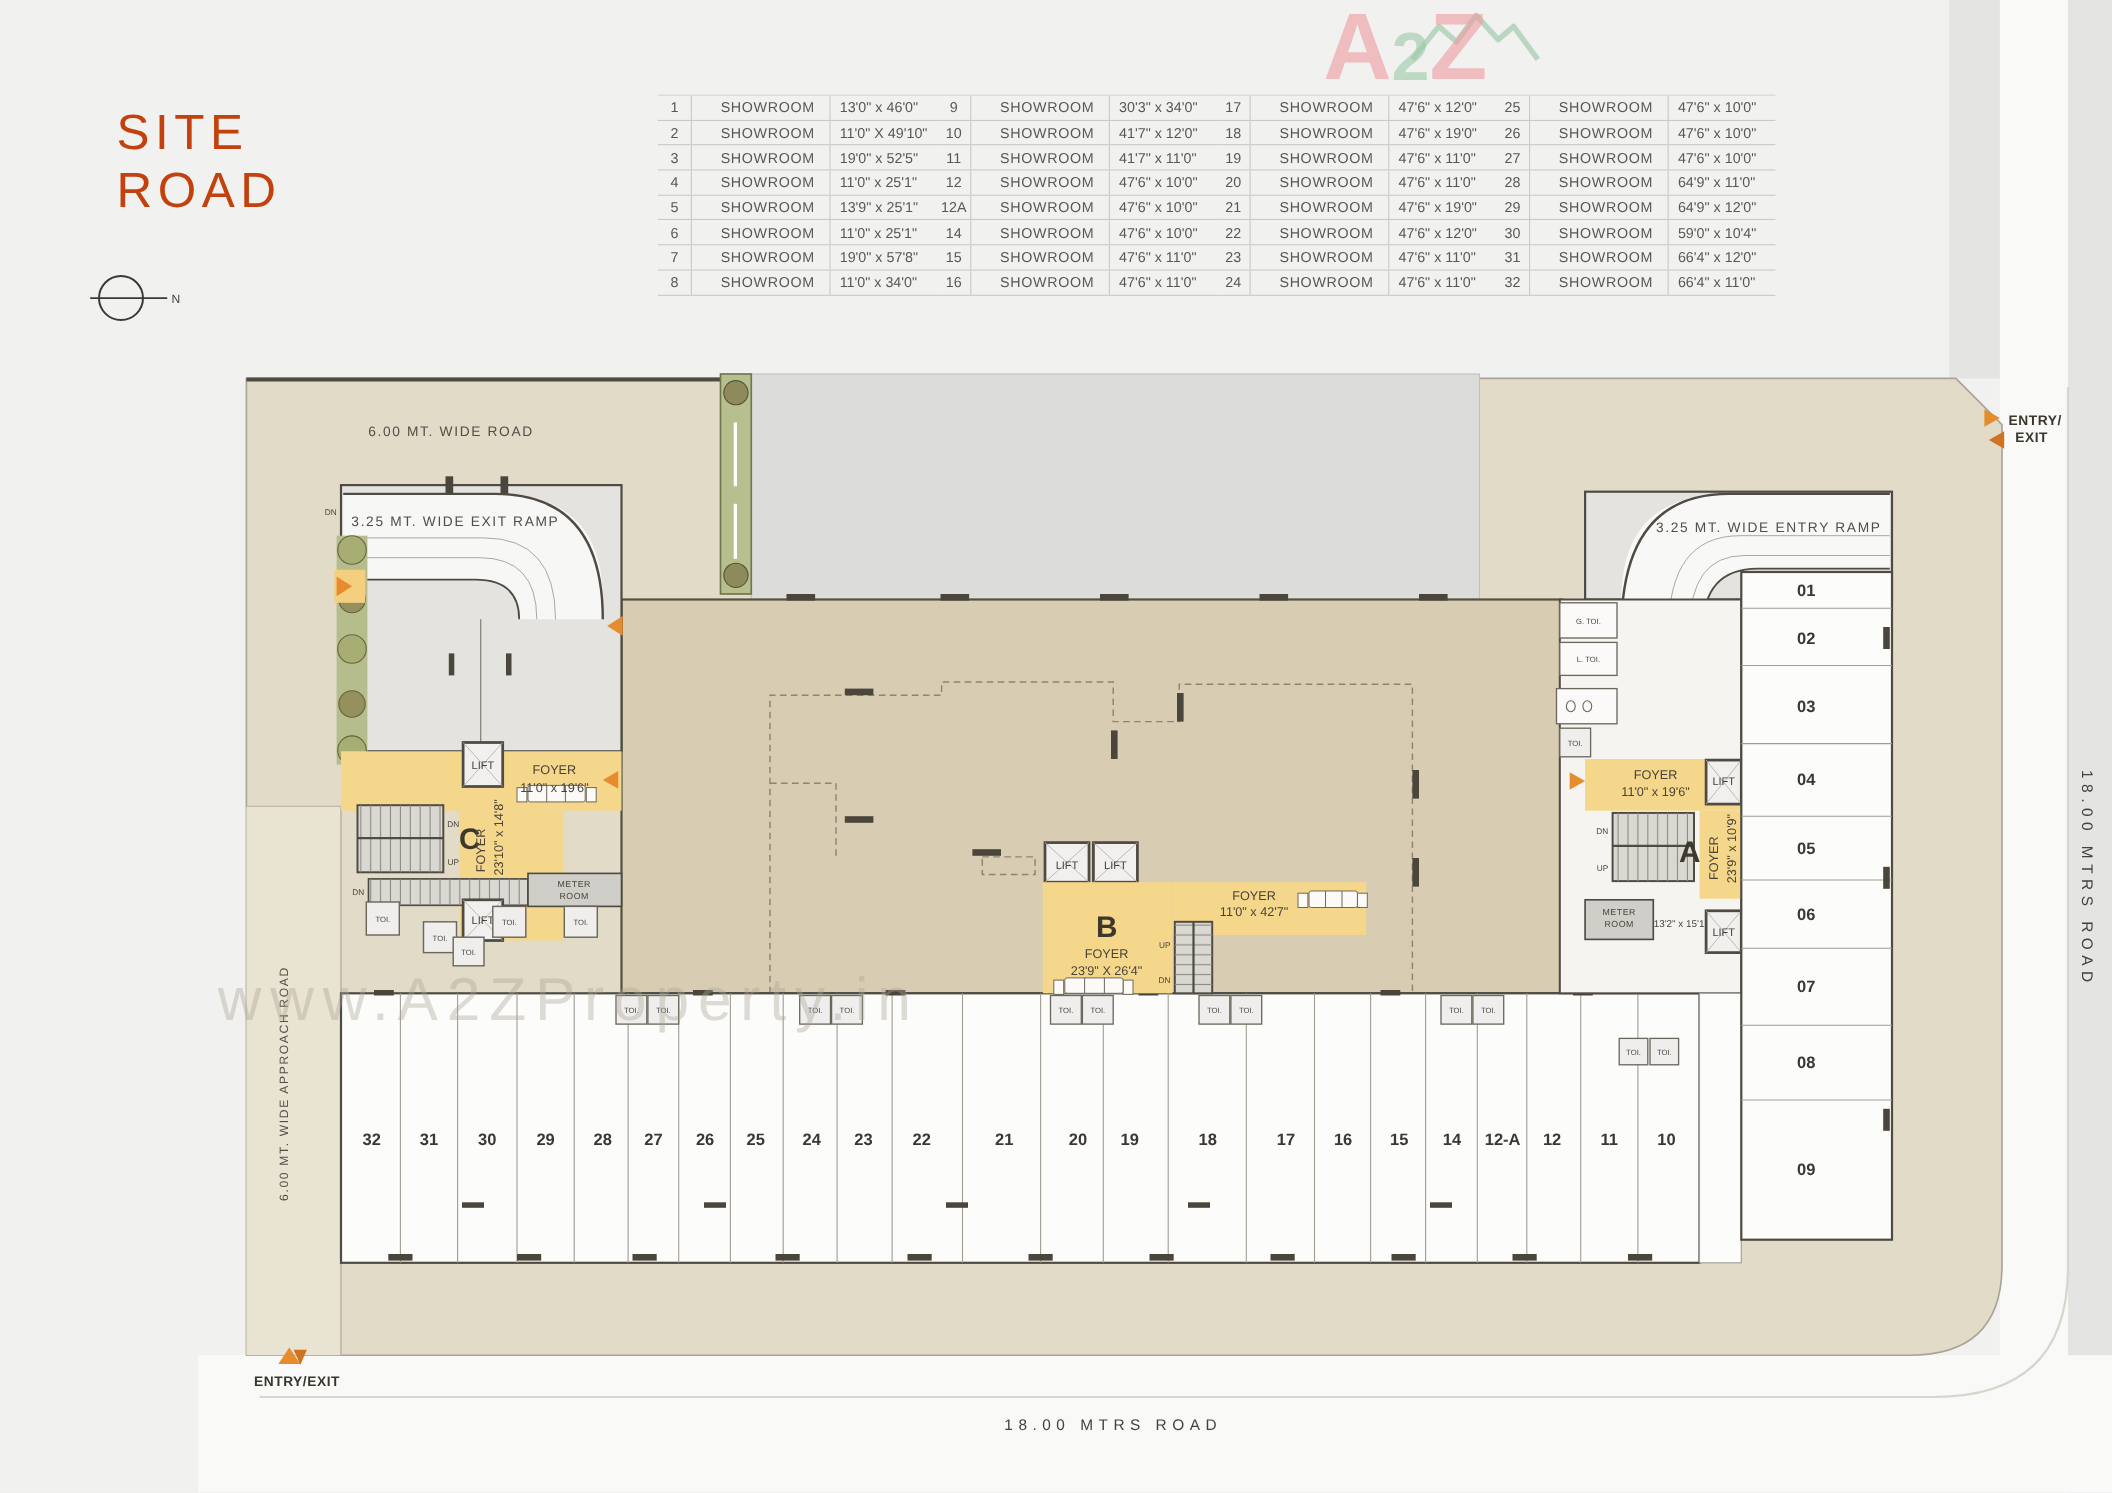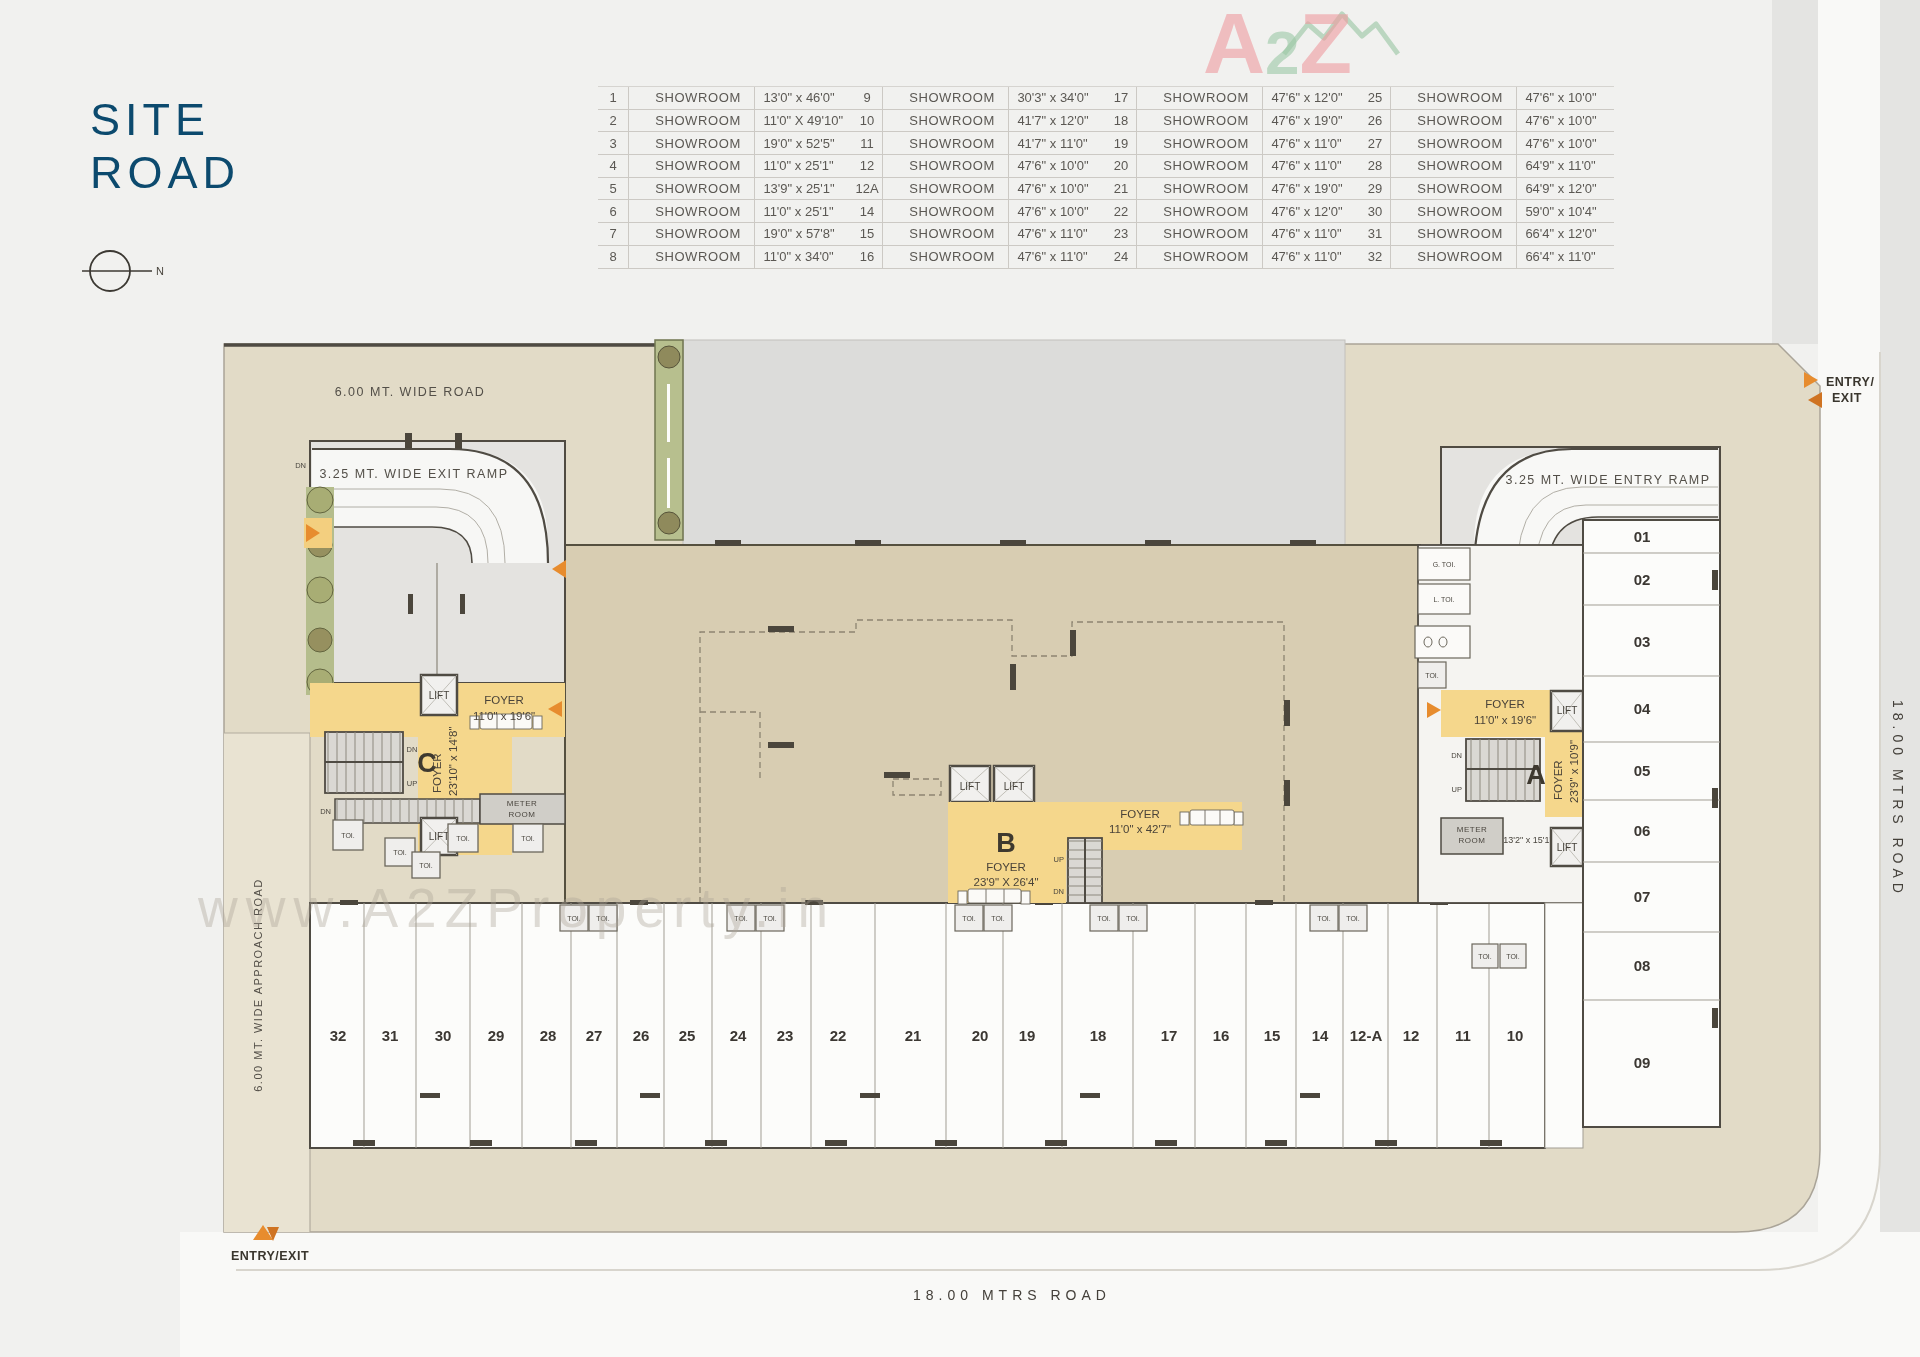--- a/index.html
+++ b/index.html
@@ -1,19 +1,19 @@
 <!DOCTYPE html>
 <html><head>
 <meta charset="utf-8">
 <style>
   html,body{margin:0;padding:0;background:#eef0ef;}
   .page{position:relative;width:1920px;height:1357px;overflow:hidden;
         background:#f1f1ef;font-family:"Liberation Sans",sans-serif;}
-  .title{position:absolute;left:90px;top:94px;font-size:45px;line-height:1.17;
-         letter-spacing:5px;color:#0c4a6e;font-weight:500;white-space:pre-line;}
+  .title{position:absolute;left:106px;top:94px;font-size:45px;line-height:1.17;
+         letter-spacing:5px;color:#c2410c;font-weight:500;white-space:pre-line;}
   .north{position:absolute;left:68px;top:240px;}
   
   .stable{position:absolute;left:598px;top:86px;display:flex;}
   .tgroup{width:254px;}
   .trow{display:flex;height:21.7px;align-items:stretch;border-bottom:1px solid #ccc9c4;
         color:#5b5853;font-size:13px;}
   .tgroup .trow:first-child{border-top:1px solid #d6d4d0;}
   .trow span{display:flex;align-items:center;}
   .trow .no{width:34px;justify-content:center;}
   .trow .nm{width:112px;padding-left:26px;border-left:1px solid #ccc9c4;letter-spacing:.6px;}

